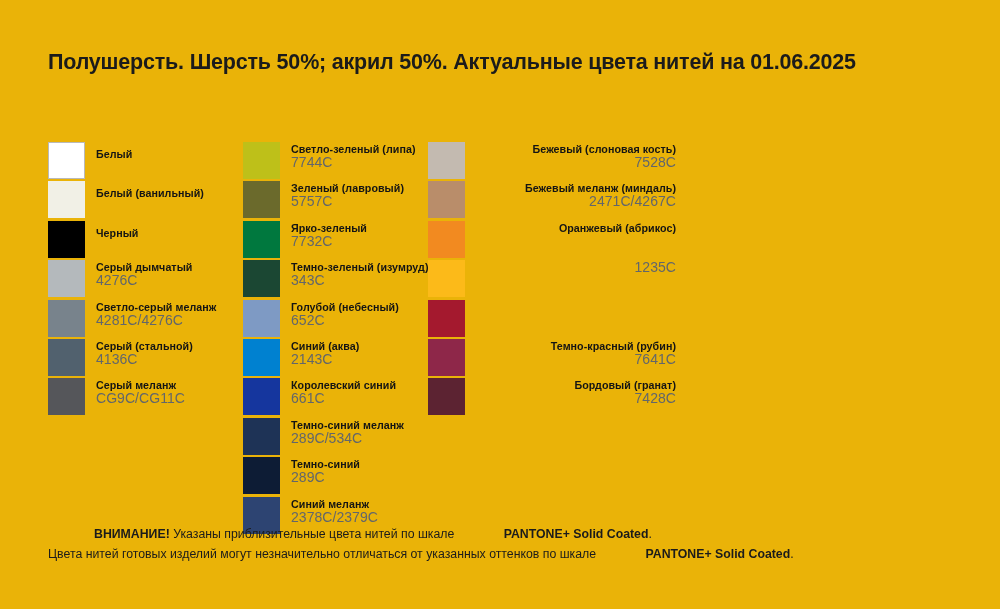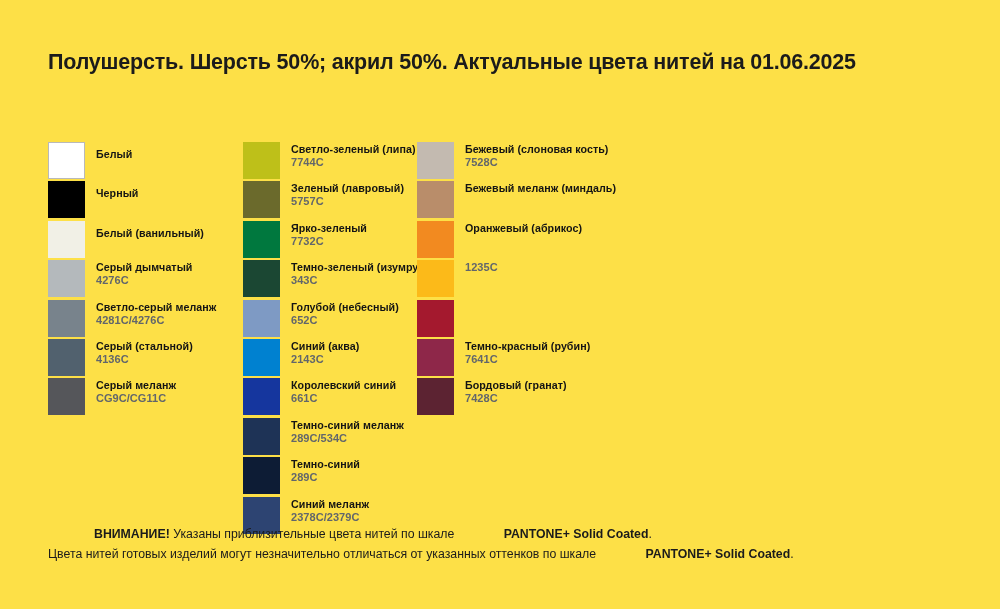--- a/index.html
+++ b/index.html
@@ -11,21 +11,21 @@
     width: 1000px;
     height: 609px;
     font-family: "Liberation Sans", "DejaVu Sans", sans-serif;
     color: #1a1a1a;
     position: relative;
     overflow: hidden;
   }
   .page {
     position: absolute;
     inset: 0;
-    background: #fde047;
+    background: #eab308;
   }
 
   
   .title {
     position: absolute;
     left: 48px;
     top: 50px;
     font-size: 21.5px;
     font-weight: bold;
     letter-spacing: -0.2px;
@@ -40,21 +40,21 @@
     top: 110px;
     width: 1000px;
   }
   .column {
     position: absolute;
     top: 0;
     margin-top: 32px;
   }
   .col-1 { left: 48px;  width: 178px; }
   .col-2 { left: 227px; width: 183px; padding-left: 16px; }
-  .col-3 { left: 417px; width: 210px; }
+  .col-3 { left: 428px; width: 210px; text-align: right; }
 
   .swatch-row {
     position: relative;
     height: 39.4px;
   }
   .swatch {
     position: absolute;
     left: 0;
     top: 0;
     width: 37px;
@@ -73,22 +73,22 @@
   .col-3 .labels { width: 200px; }
   .name {
     font-size: 10.7px;
     font-weight: bold;
     color: #141414;
     line-height: 13px;
     white-space: nowrap;
     letter-spacing: 0.05px;
   }
   .code {
-    font-size: 11px;
-    font-weight: bold;
+    font-size: 14px;
+    font-weight: normal;
     color: #62666b;
     line-height: 13px;
     white-space: nowrap;
     letter-spacing: 0.05px;
   }
   .labels.single .name {
     padding-top: 5px;
   }
 
   
@@ -118,32 +118,32 @@
 
   <div class="columns">
     <div class="column col-1">
         <div class="swatch-row">
           <div class="swatch bordered" style="background: rgb(255, 255, 255);"></div>
           <div class="labels single">
             <div class="name">Белый</div>
           </div>
         </div>
         <div class="swatch-row">
+          <div class="swatch" style="background: rgb(241, 240, 230);"></div>
+          <div class="labels single">
+            <div class="name">Белый (ванильный)</div>
+          </div>
+        </div>
+        <div class="swatch-row">
           <div class="swatch" style="background: rgb(0, 0, 0);"></div>
           <div class="labels single">
             <div class="name">Черный</div>
           </div>
         </div>
         <div class="swatch-row">
-          <div class="swatch" style="background: rgb(241, 240, 230);"></div>
-          <div class="labels single">
-            <div class="name">Белый (ванильный)</div>
-          </div>
-        </div>
-        <div class="swatch-row">
           <div class="swatch" style="background: rgb(180, 185, 188);"></div>
           <div class="labels">
             <div class="name">Серый дымчатый</div>
             <div class="code">4276C</div>
           </div>
         </div>
         <div class="swatch-row">
           <div class="swatch" style="background: rgb(120, 131, 140);"></div>
           <div class="labels">
             <div class="name">Светло-серый меланж</div>
@@ -242,20 +242,21 @@
           <div class="swatch" style="background: rgb(195, 186, 176);"></div>
           <div class="labels">
             <div class="name">Бежевый (слоновая кость)</div>
             <div class="code">7528C</div>
           </div>
         </div>
         <div class="swatch-row">
           <div class="swatch" style="background: rgb(185, 141, 106);"></div>
           <div class="labels">
             <div class="name">Бежевый меланж (миндаль)</div>
+            <div class="code">2471C/4267C</div>
           </div>
         </div>
         <div class="swatch-row">
           <div class="swatch" style="background: rgb(242, 138, 32);"></div>
           <div class="labels">
             <div class="name">Оранжевый (абрикос)</div>
           </div>
         </div>
         <div class="swatch-row">
           <div class="swatch" style="background: rgb(252, 186, 25);"></div>

